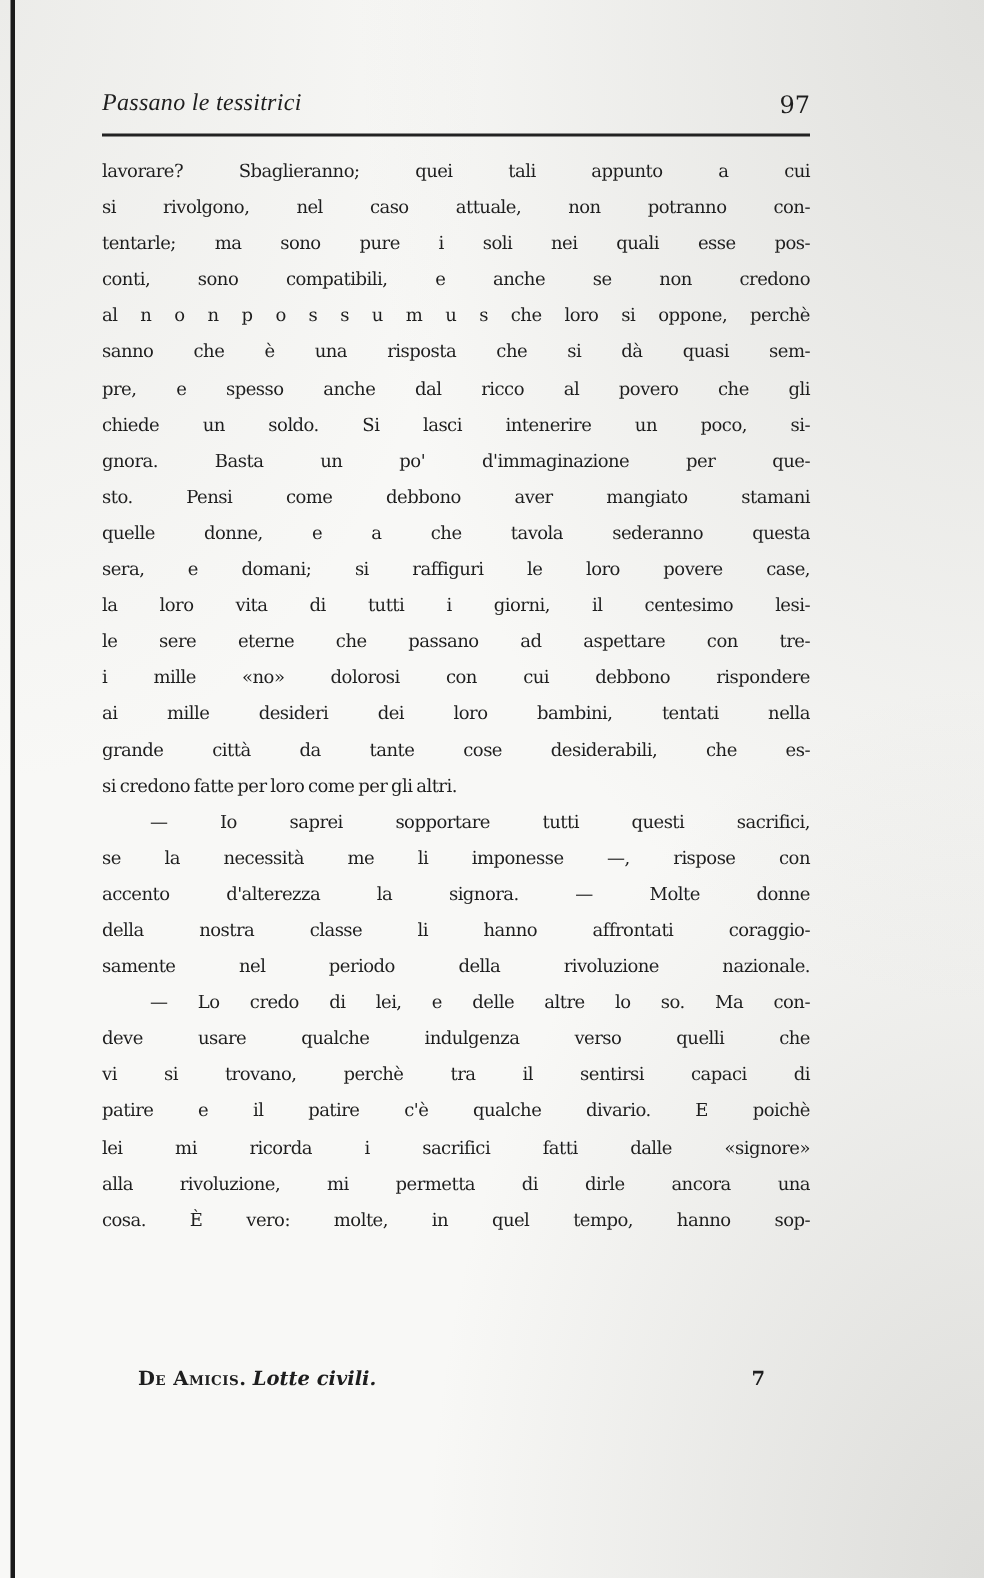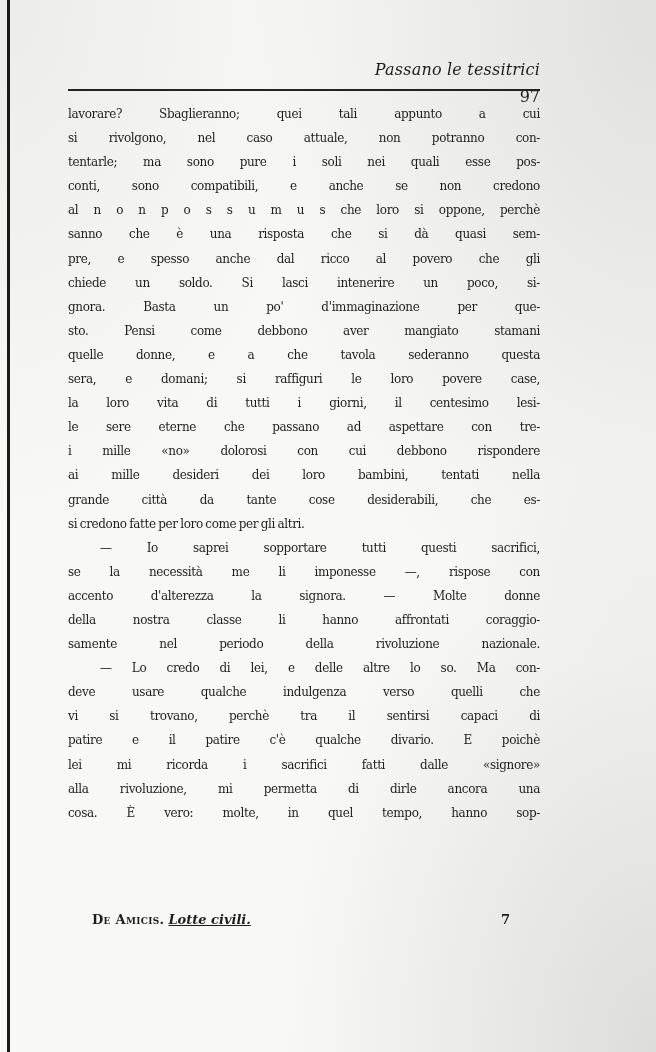--- a/index.html
+++ b/index.html
@@ -37,32 +37,32 @@
       position: absolute;
       left: 68px;
       top: 58px;
       width: 472px;
       height: 24px;
     }
     .running-title {
       position: absolute;
       left: 0;
       width: 100%;
-      text-align: right;
+      text-align: left;
       font-style: italic;
       font-size: 16px;
       top: 2px;
       letter-spacing: 0.2px;
+      font-family: Liberation Serif, serif;
     }
     .page-number {
       position: absolute;
       right: 0;
       top: 2px;
       font-size: 16px;
-      margin-top: 27px;
     }
     .head-rule {
       position: absolute;
       left: 68px;
       top: 89px;
       width: 472px;
       height: 2px;
       background: #222;
     }
     .text-block {
@@ -102,21 +102,20 @@
       font-size: 13px;
     }
     .signature .author {
       font-variant: small-caps;
       font-weight: bold;
       letter-spacing: 0.3px;
     }
     .signature .book {
       font-style: italic;
       font-weight: bold;
-      text-decoration: underline;
     }
     .signature-mark {
       position: absolute;
       right: 30px;
       top: 0;
       font-size: 13px;
       font-weight: bold;
     }
   </style>
 </head>

